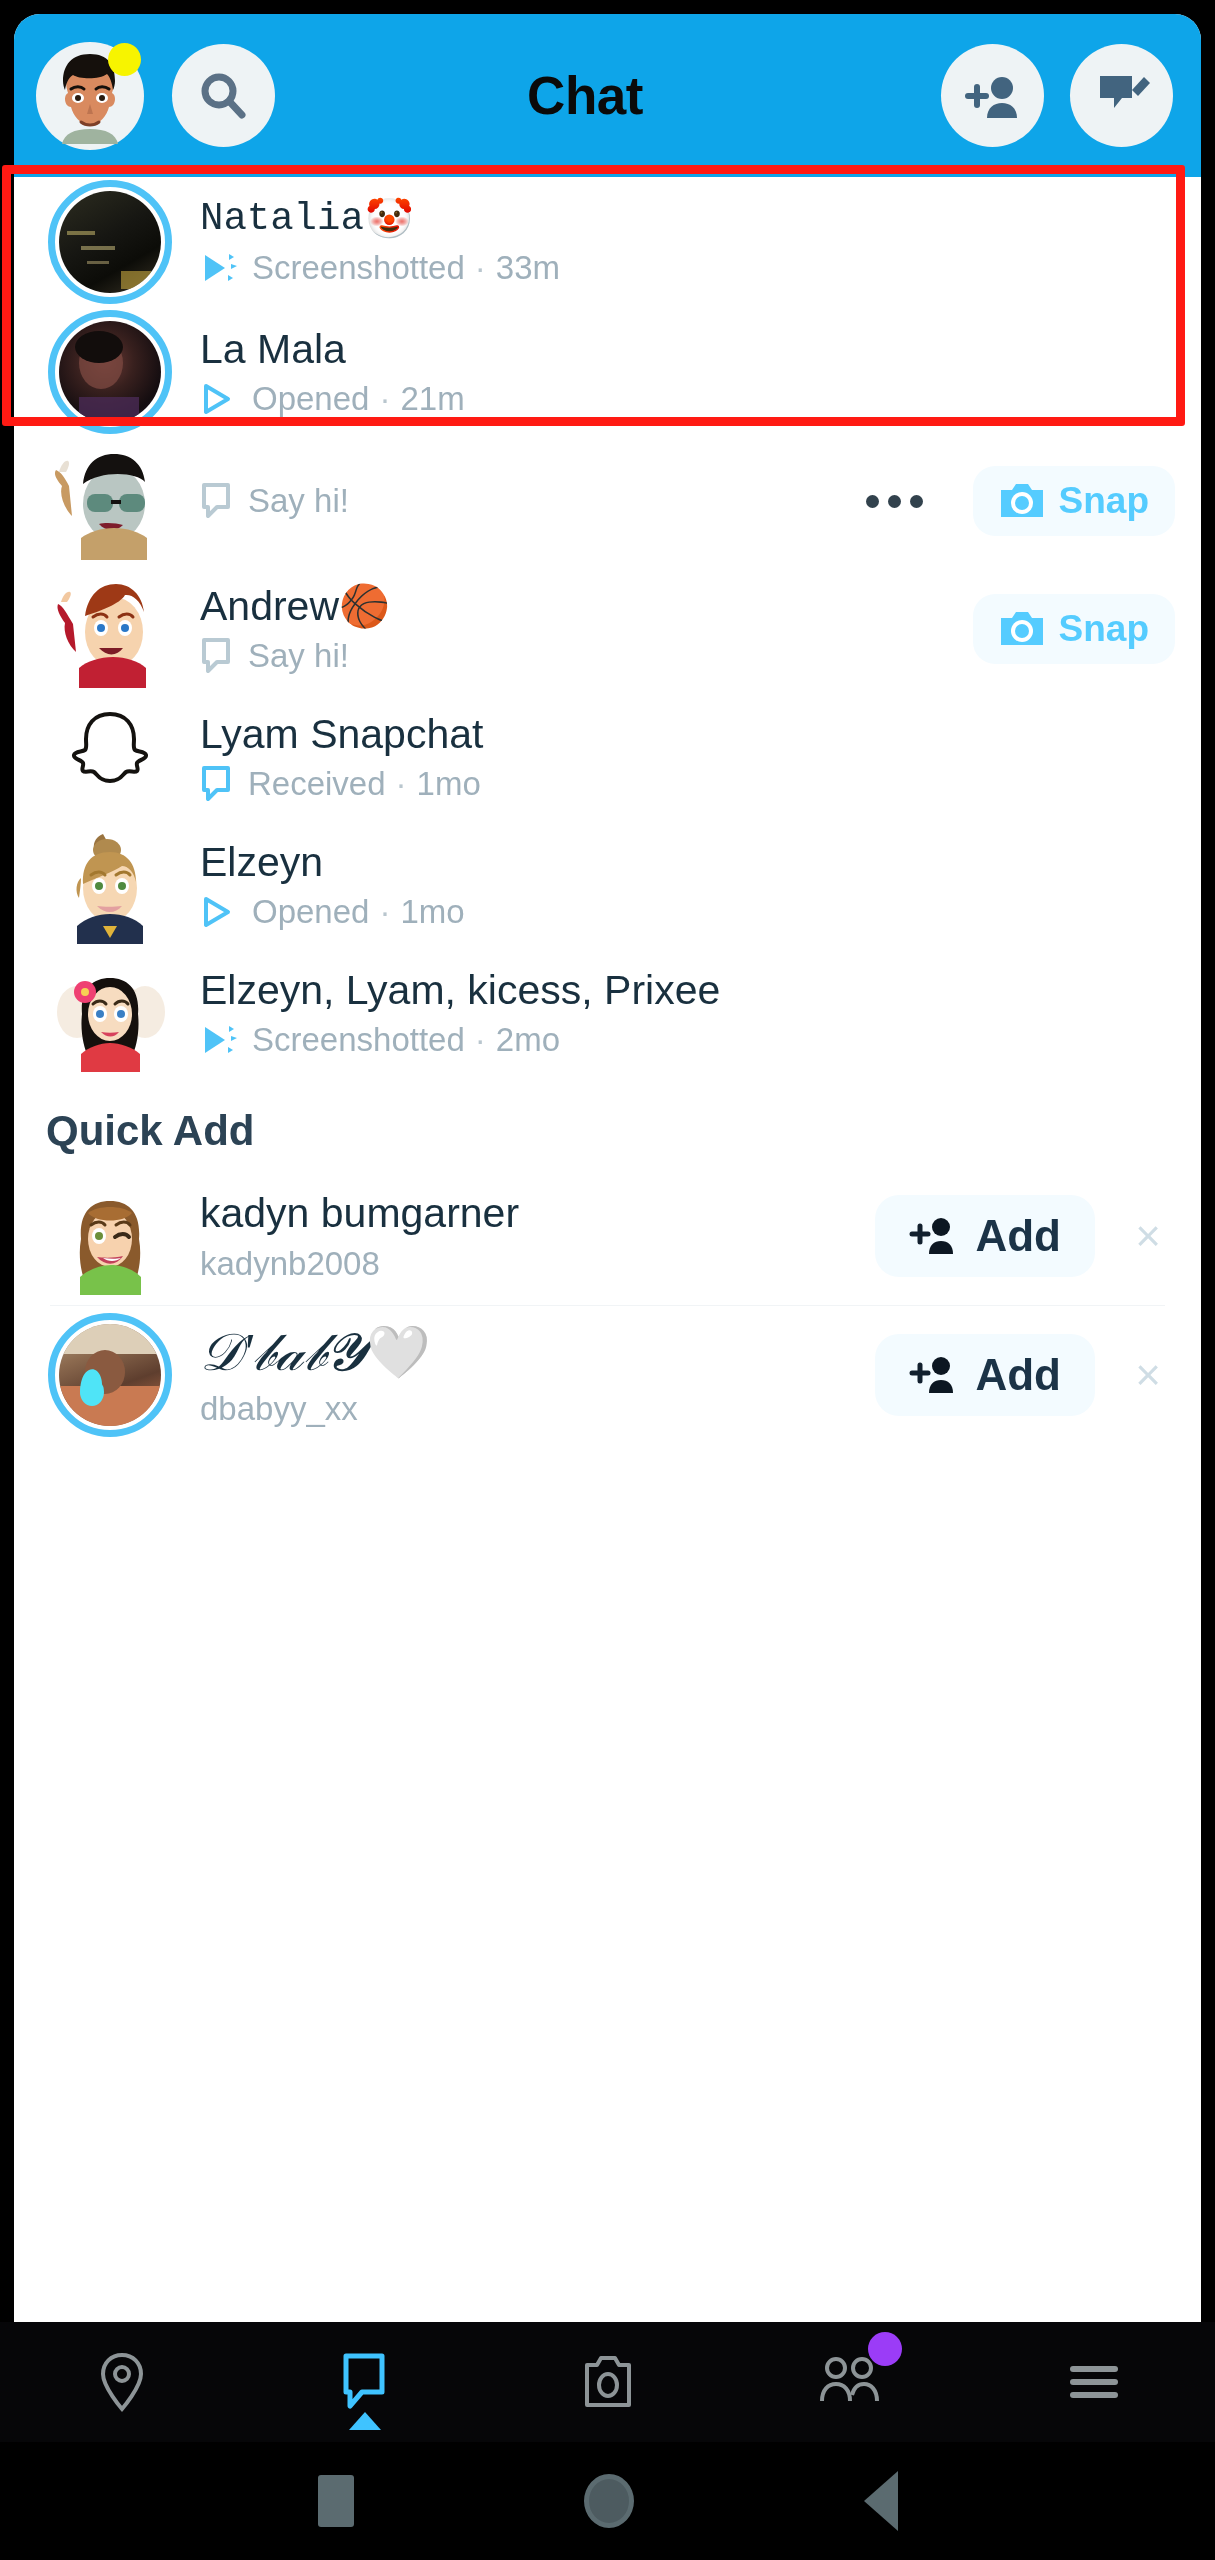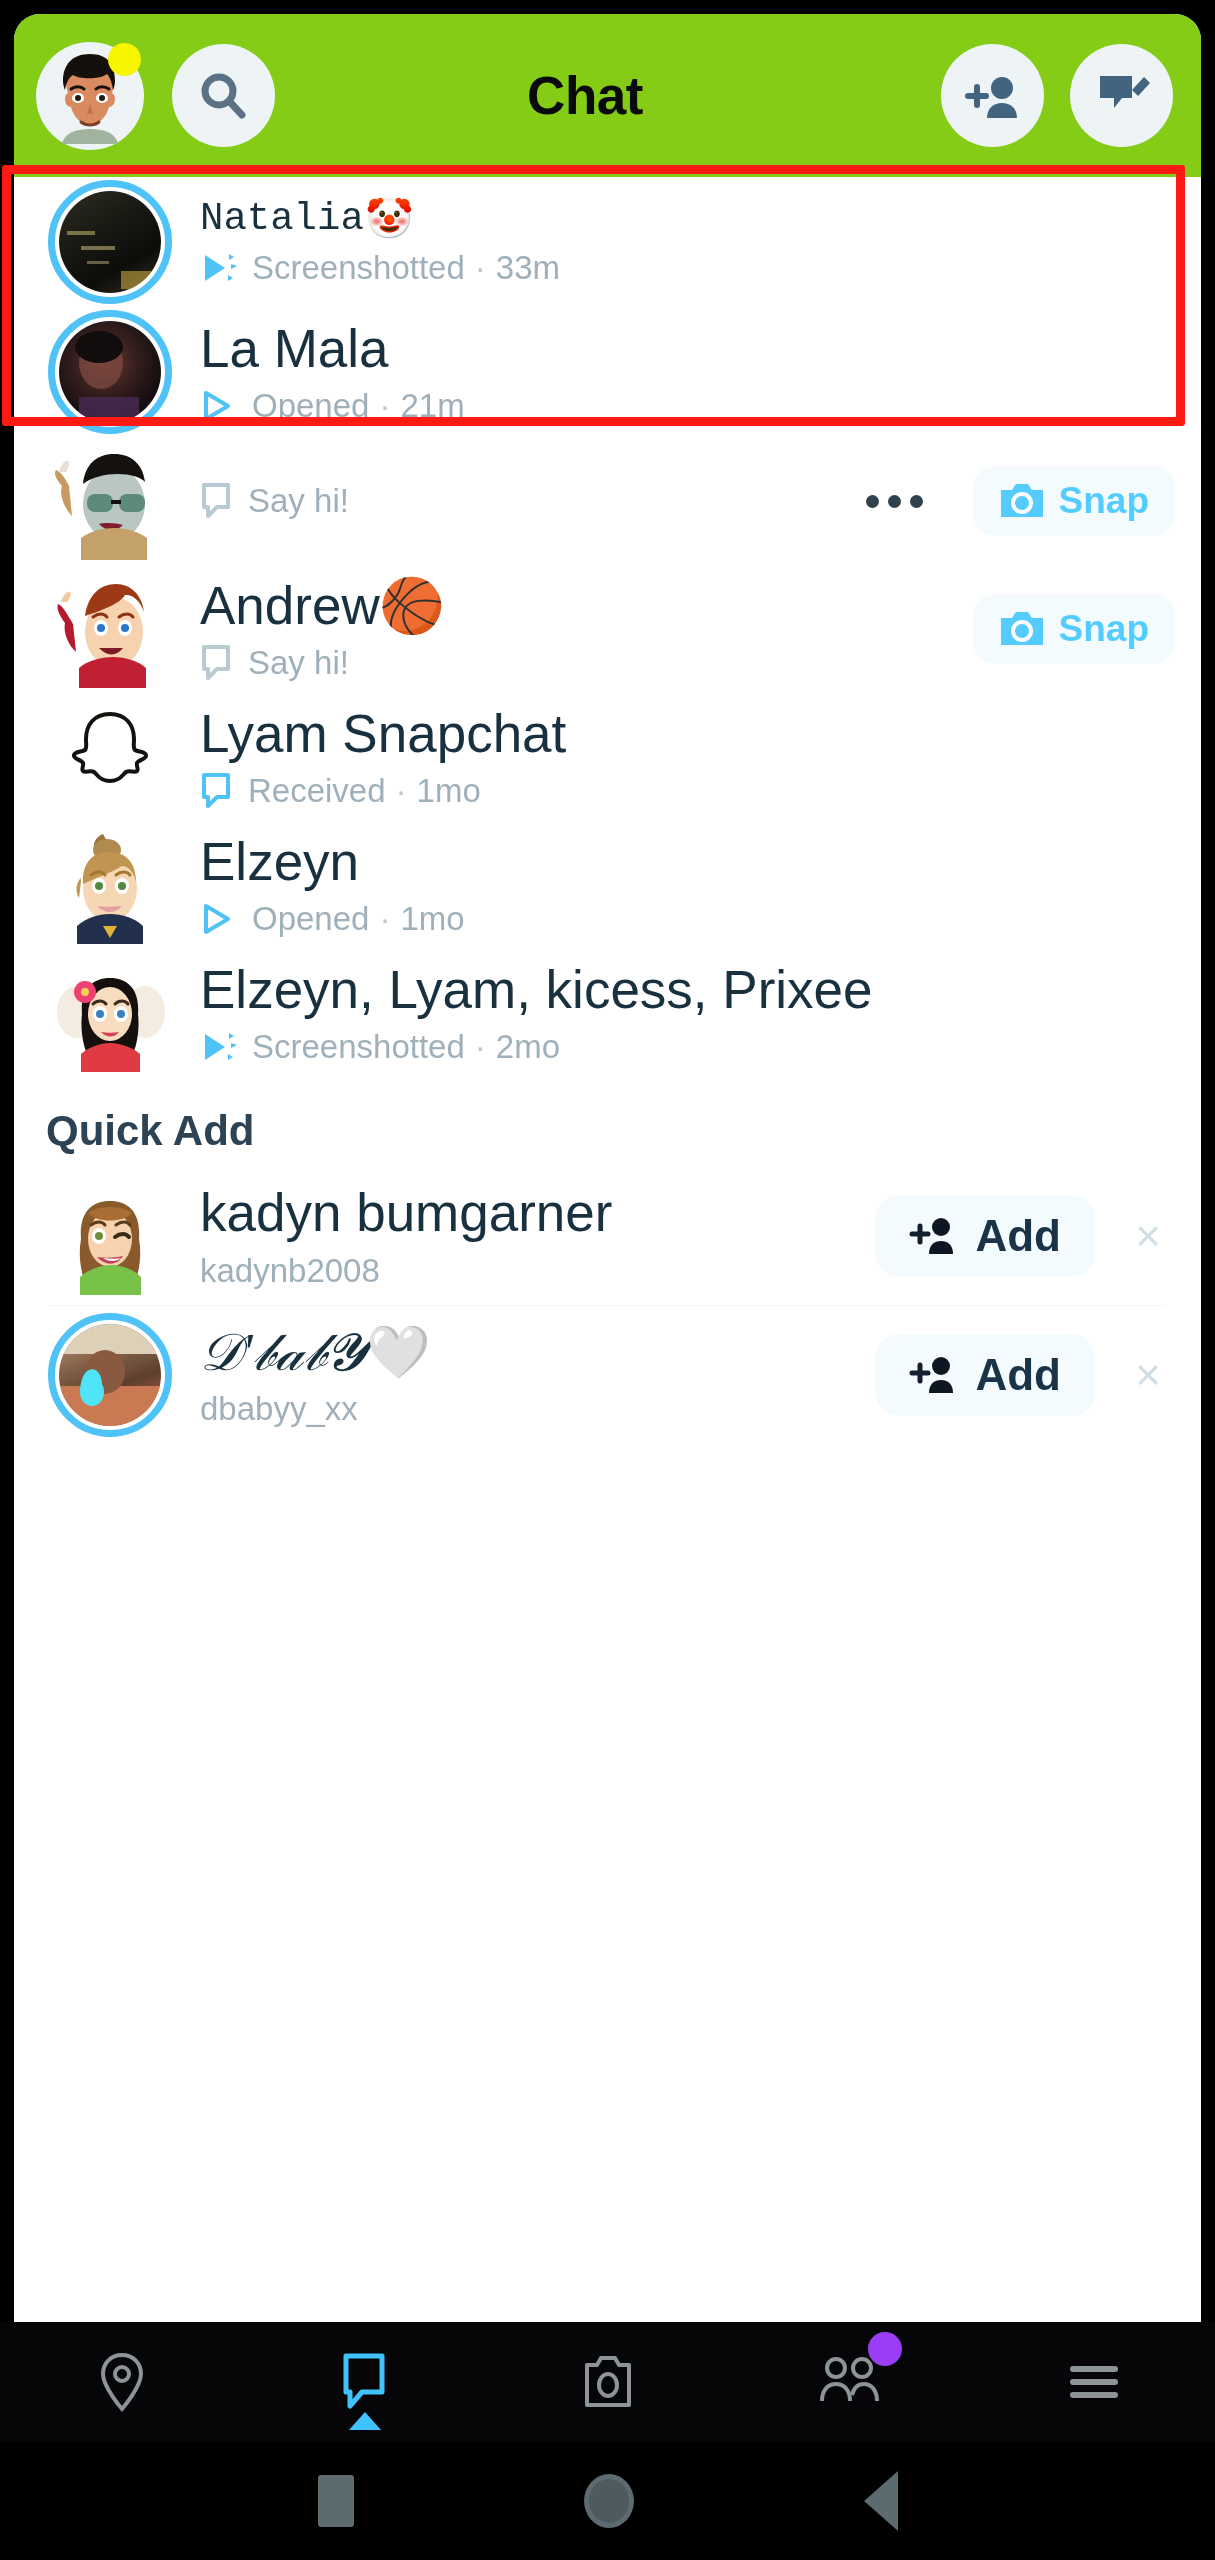--- a/index.html
+++ b/index.html
@@ -31,21 +31,21 @@
     overflow: hidden;
   }
 
   
   .header {
     position: relative;
     height: 163px;
     display: flex;
     align-items: center;
     padding: 0 28px 0 22px;
-    background: #84cc16;
+    background: #0ea5e9;
   }
 
   .avatar-btn {
     position: relative;
     width: 108px;
     height: 108px;
     border-radius: 50%;
     background: #eef3f5;
     flex: 0 0 auto;
     overflow: visible;
@@ -142,21 +142,21 @@
     display: flex; align-items: center; justify-content: center;
   }
 
   .row-text {
     flex: 1 1 auto;
     margin-left: 28px;
     min-width: 0;
   }
 
   .row-name {
-    font-size: 53px;
+    font-size: 41px;
     color: #19303f;
     line-height: 1.18;
     white-space: nowrap;
     display: flex;
     align-items: center;
   }
   .row-name.mono { font-family: "Liberation Mono", monospace; font-size: 39px; }
   .row-name.script { font-family: "Liberation Serif", serif; font-style: italic; font-size: 52px; align-items: center; }
 
   .row-sub {

